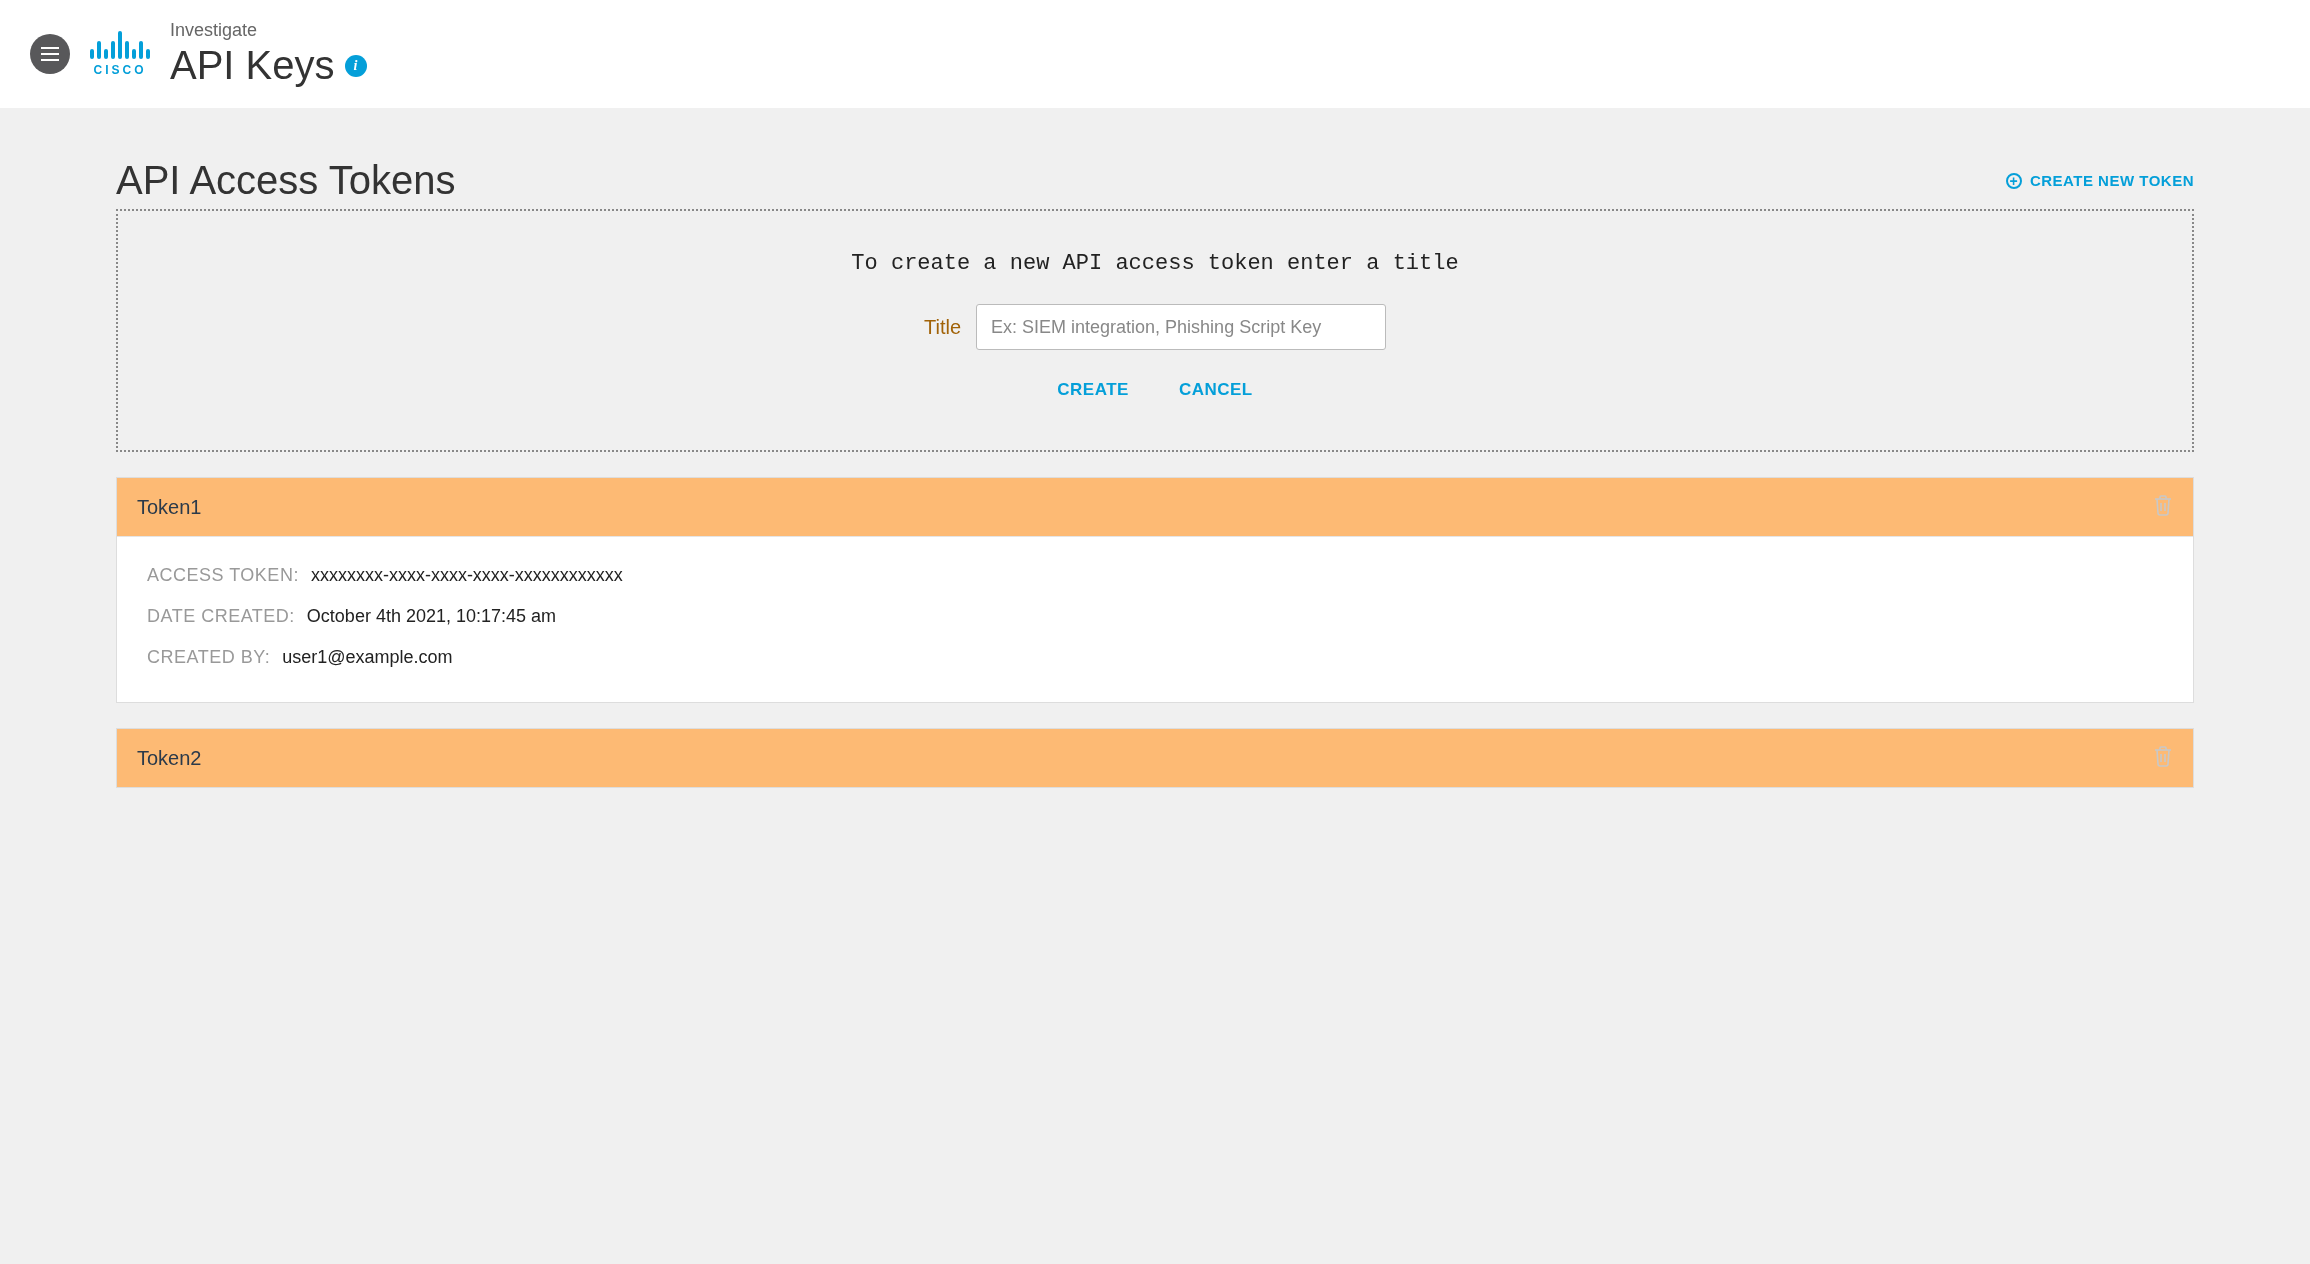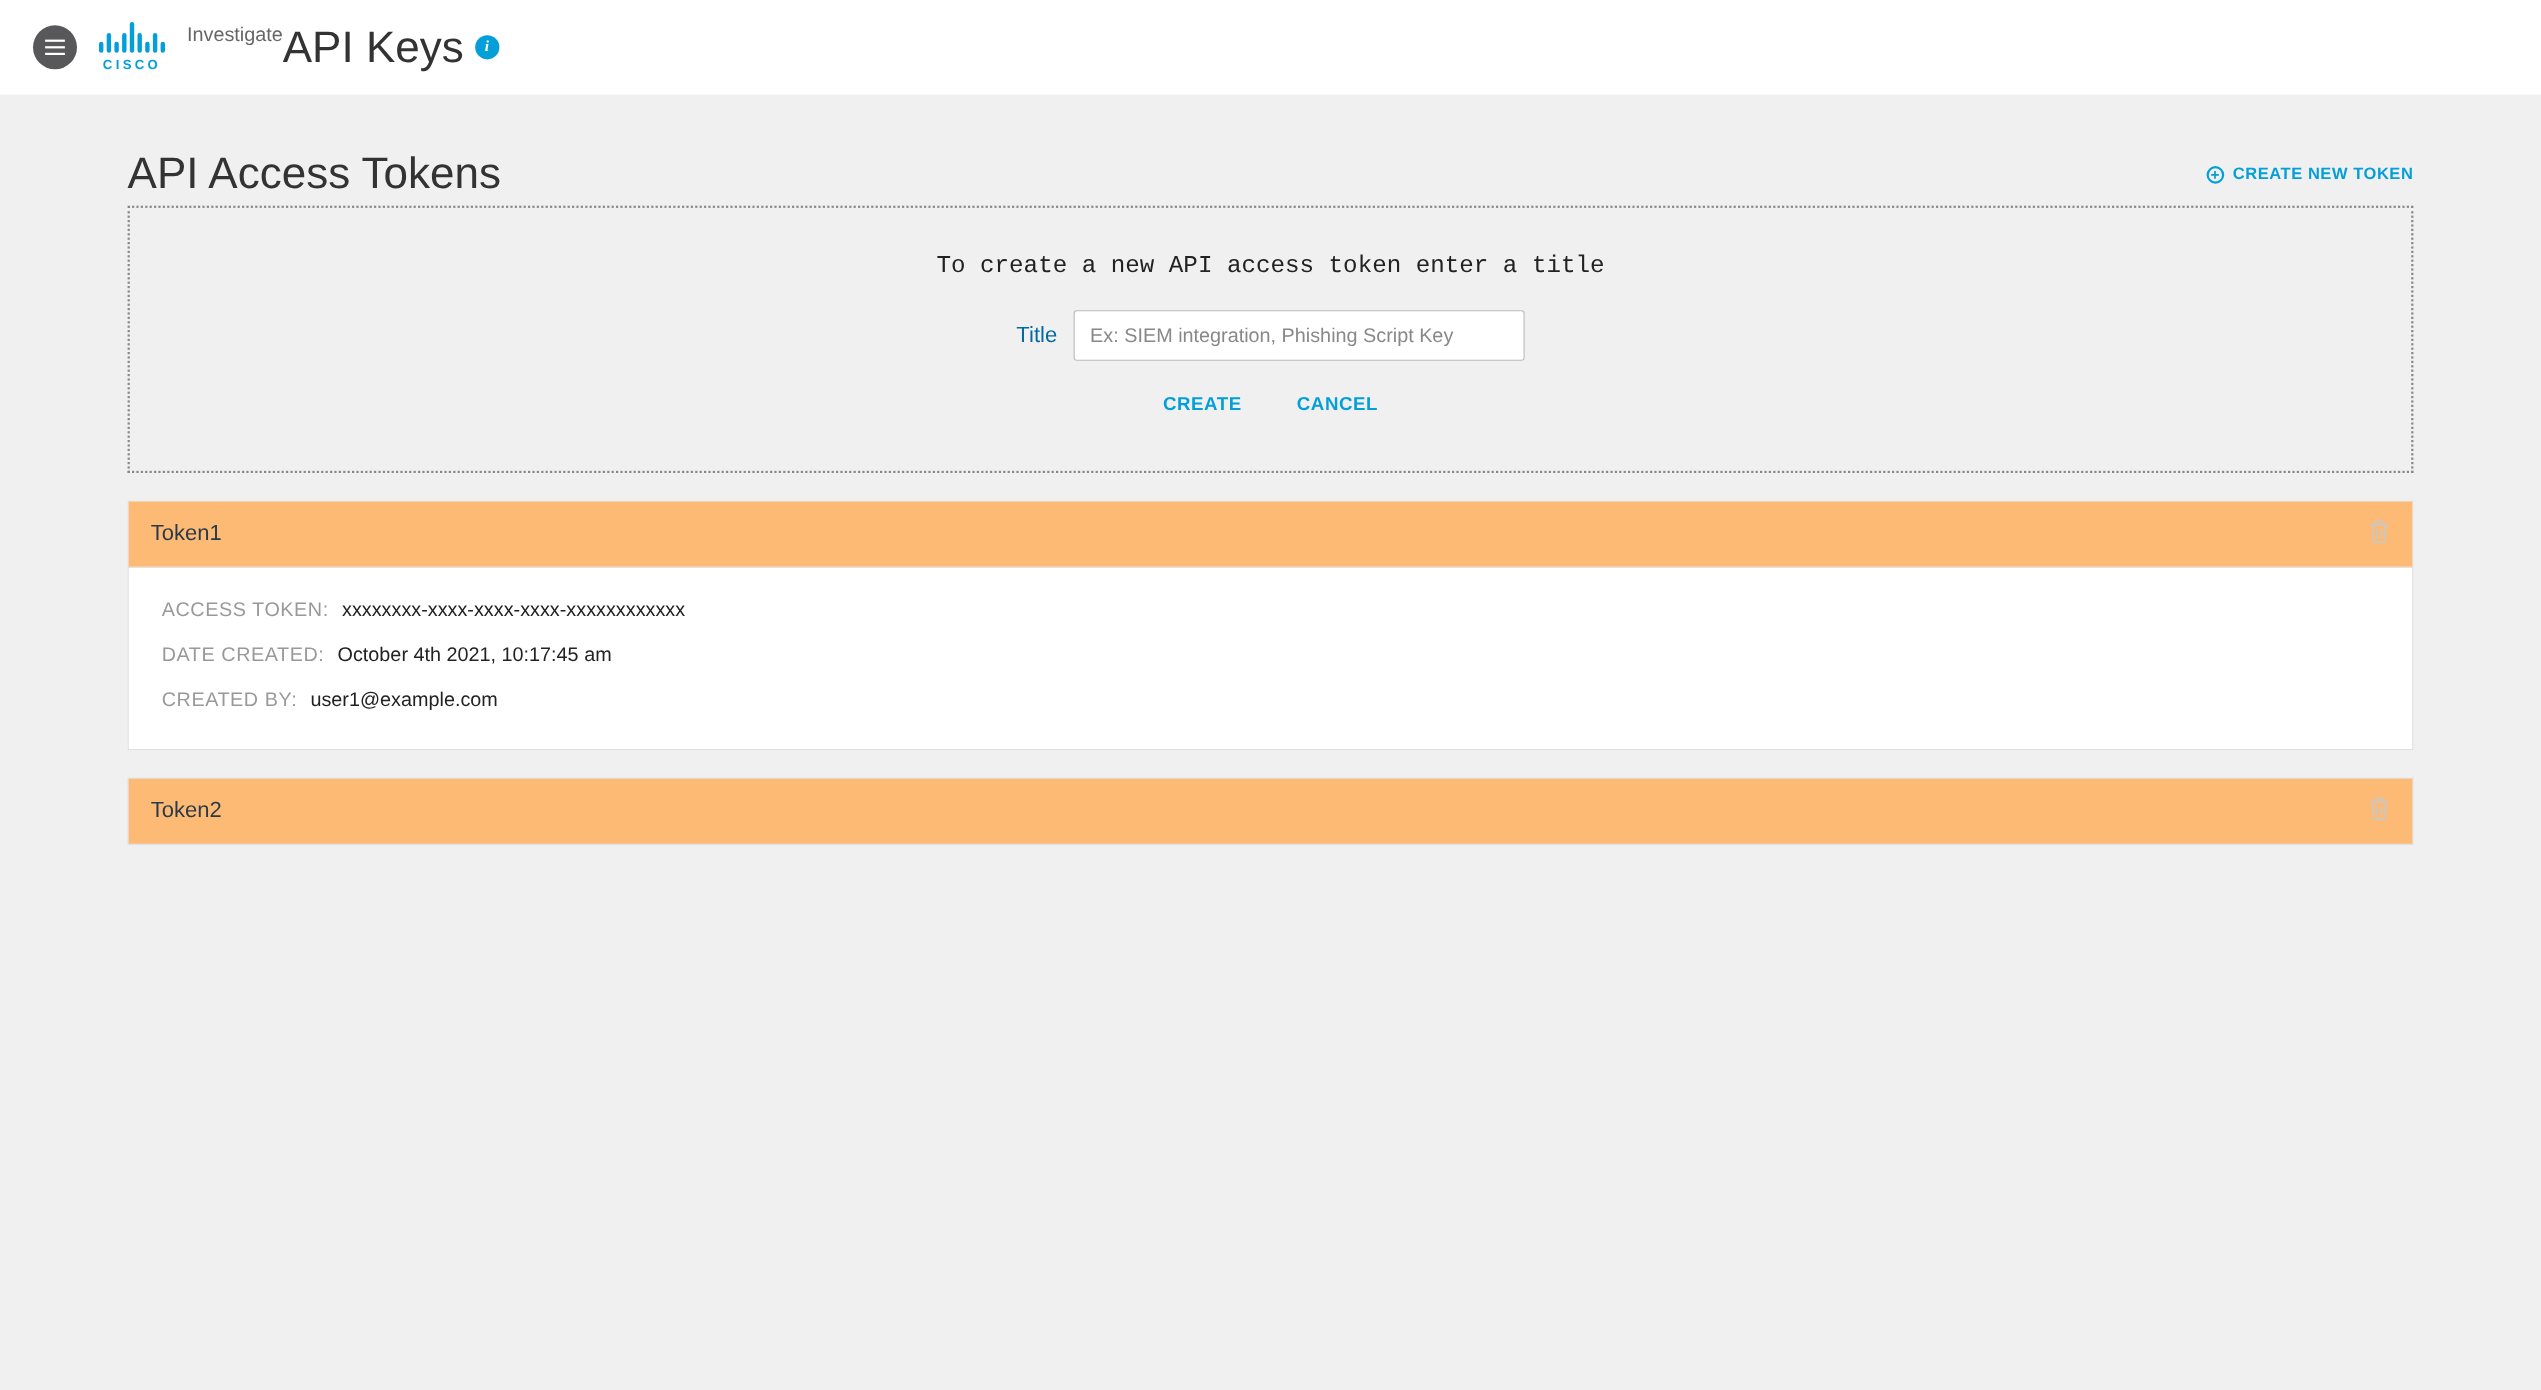--- a/index.html
+++ b/index.html
@@ -62,21 +62,21 @@
       width: 4px;
       background: #049fd9;
       border-radius: 2px;
     }
     .cisco-text {
       font-size: 12px;
       letter-spacing: 3px;
     }
     .title-block {
       display: flex;
-      flex-direction: row;
+      flex-direction: column;
     }
     .subtitle {
       font-size: 18px;
       font-weight: 300;
       color: #666;
       margin-bottom: 2px;
     }
     .title-row {
       display: flex;
       align-items: center;
@@ -152,21 +152,21 @@
     }
     .title-row-input {
       display: flex;
       align-items: center;
       justify-content: center;
       gap: 15px;
       margin-bottom: 30px;
     }
     .title-label {
       font-size: 20px;
-      color: #0369a1;
+      color: #a16207;
     }
     .title-input {
       width: 410px;
       height: 46px;
       border: 1px solid #bbb;
       border-radius: 3px;
       padding: 0 14px;
       font-size: 18px;
       color: #333;
       background: #fff;

